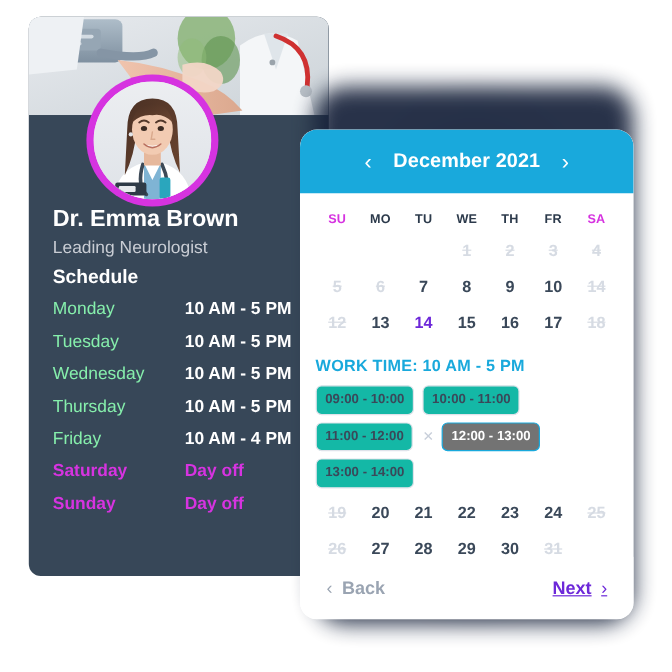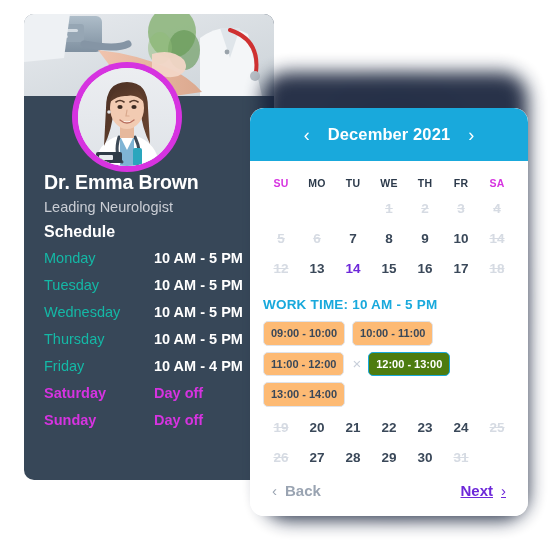--- a/index.html
+++ b/index.html
@@ -105,21 +105,21 @@
   .sched-list { margin-top: 9px; }
 
   .sched-row {
     display: flex;
     align-items: baseline;
     height: 27px;
     white-space: nowrap;
   }
   .sched-day {
     width: 110px;
-    color: #14b8a6;
+    color: #86efac;
     font-size: 14.5px;
     font-weight: normal;
     flex: none;
   }
   .sched-hours {
     color: #ffffff;
     font-size: 14.5px;
     font-weight: bold;
   }
   .sched-row.off .sched-day,
@@ -245,28 +245,28 @@
     gap: 6px 7px;
     align-items: center;
   }
   .slot {
     border: 1px solid #dfe3ea;
     border-radius: 5px;
     padding: 5px 7px 5px;
     font-size: 11px;
     font-weight: bold;
     color: #3a4859;
-    background: #fdba74;
+    background: #14b8a6;
     cursor: pointer;
     user-select: none;
     white-space: nowrap;
     line-height: 1.15;
   }
   .slot.active {
-    background: #4d7c0f;
+    background: #737373;
     border-color: #19a9dc;
     color: #ffffff;
   }
   .slot-close {
     color: #c8cfda;
     font-size: 15px;
     line-height: 1;
     cursor: pointer;
     user-select: none;
     margin-left: 1px;

